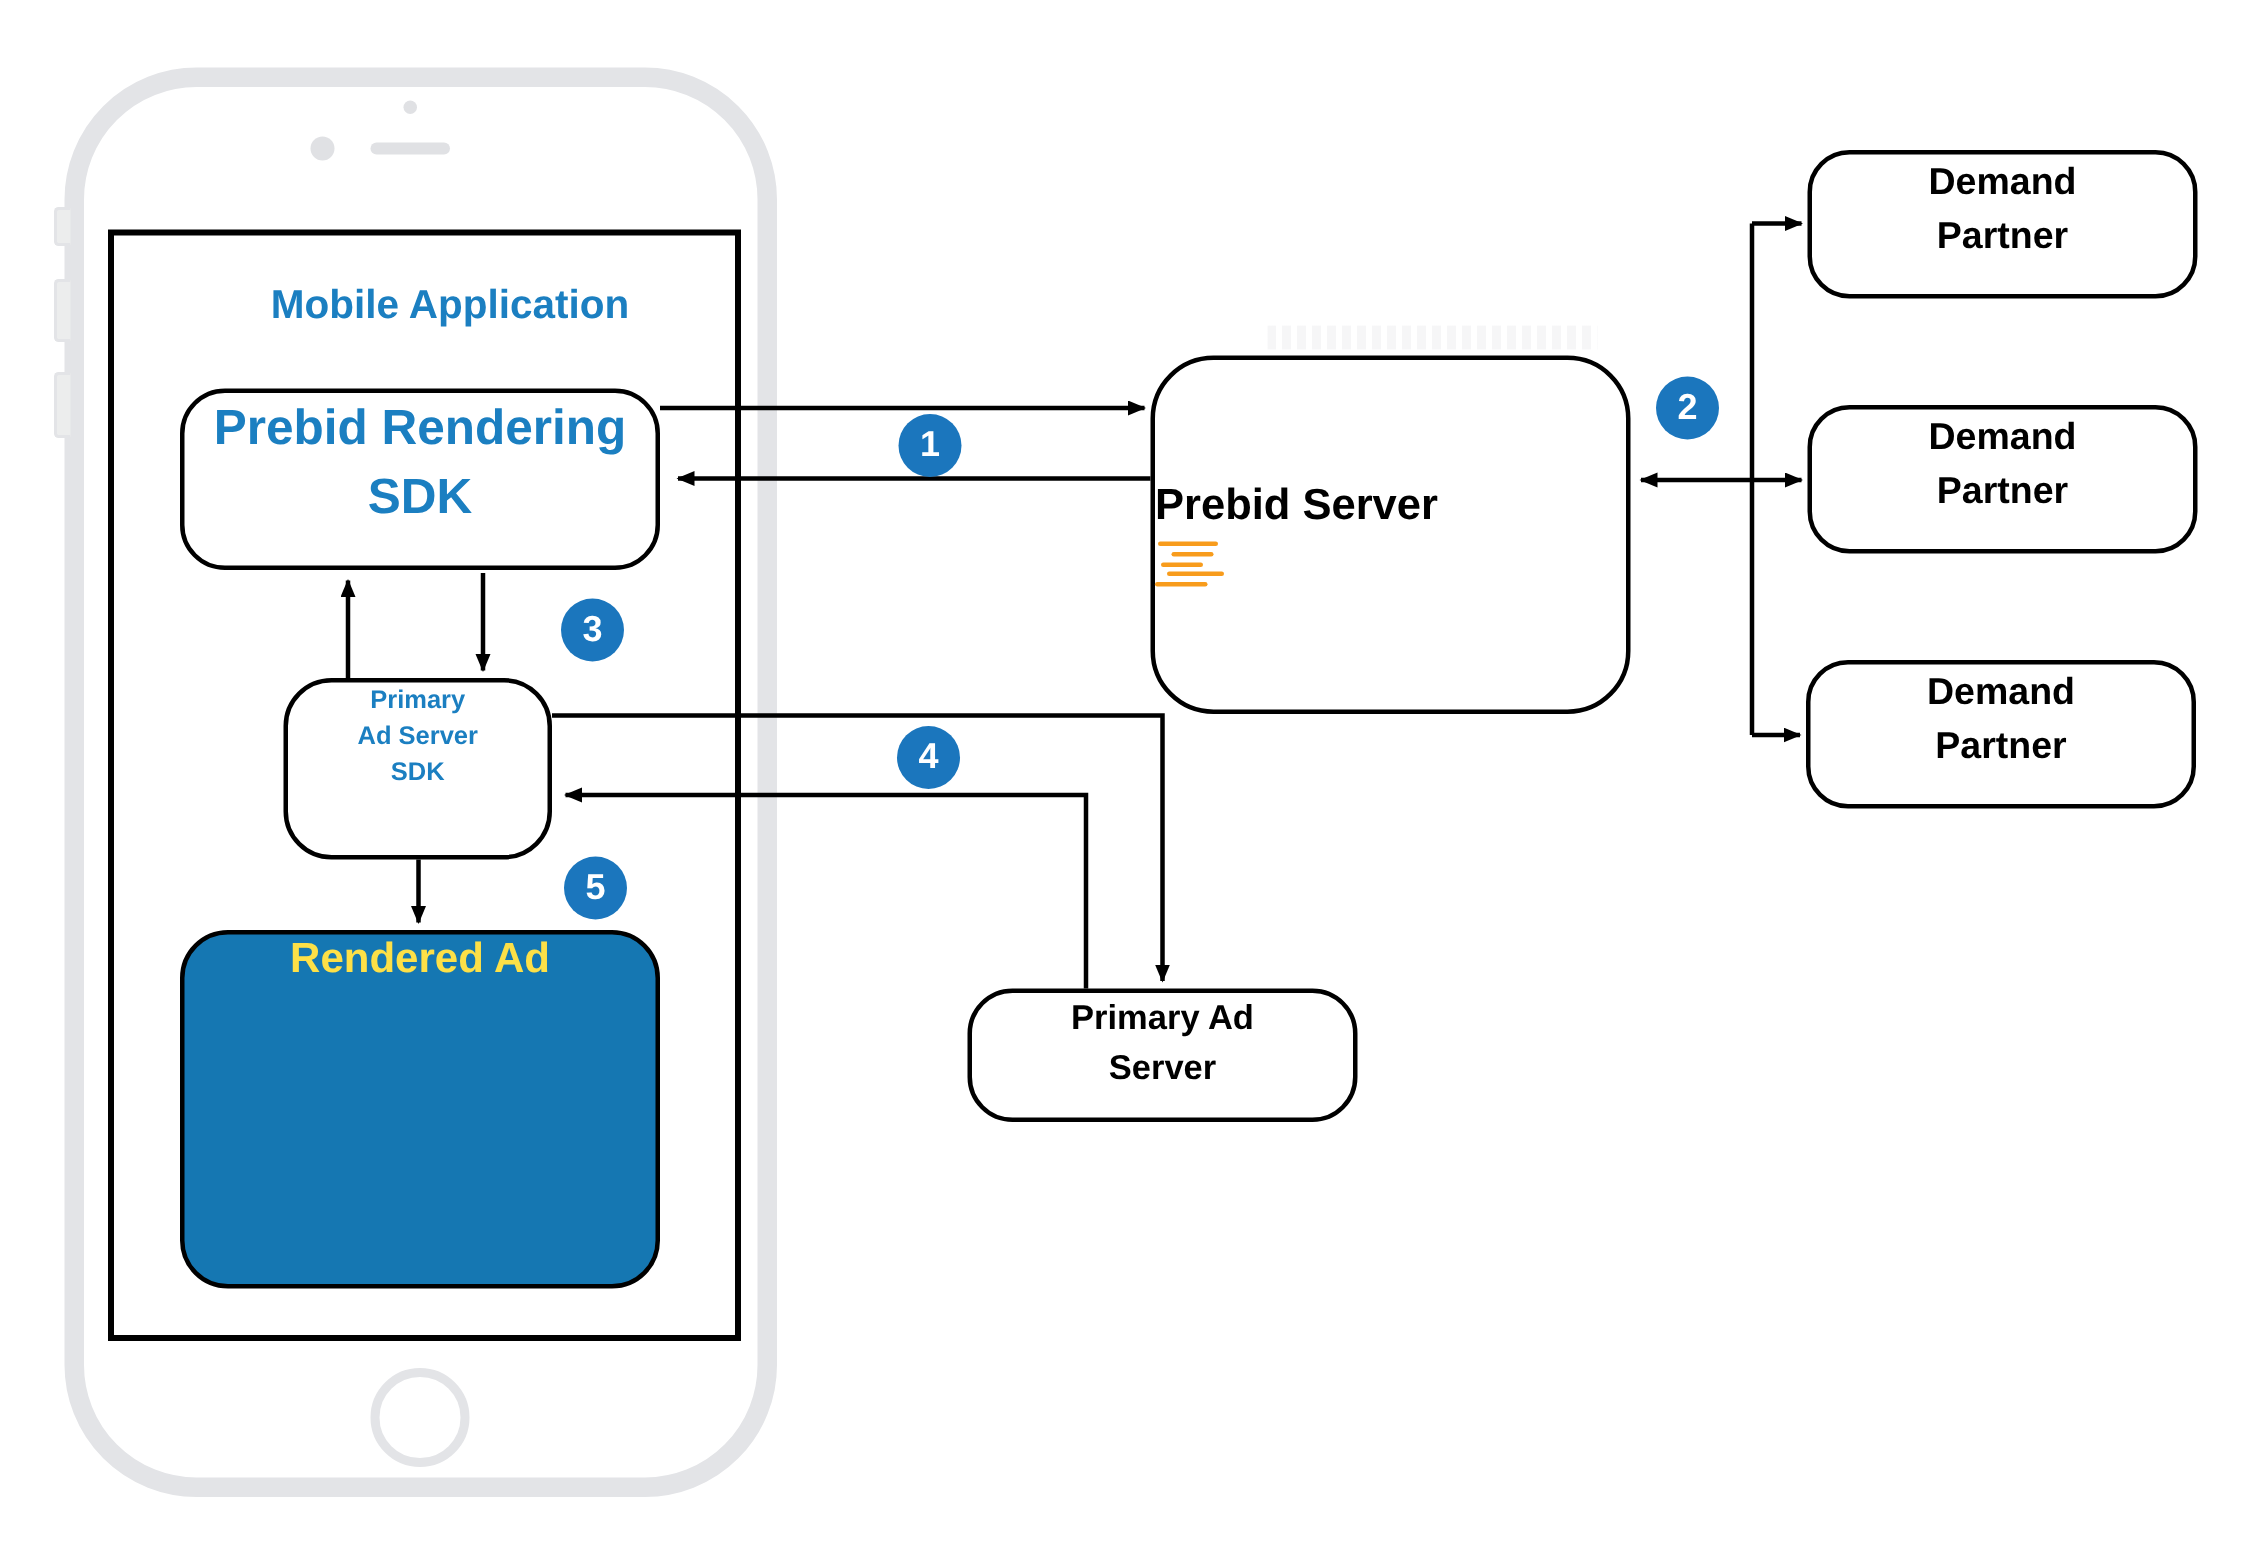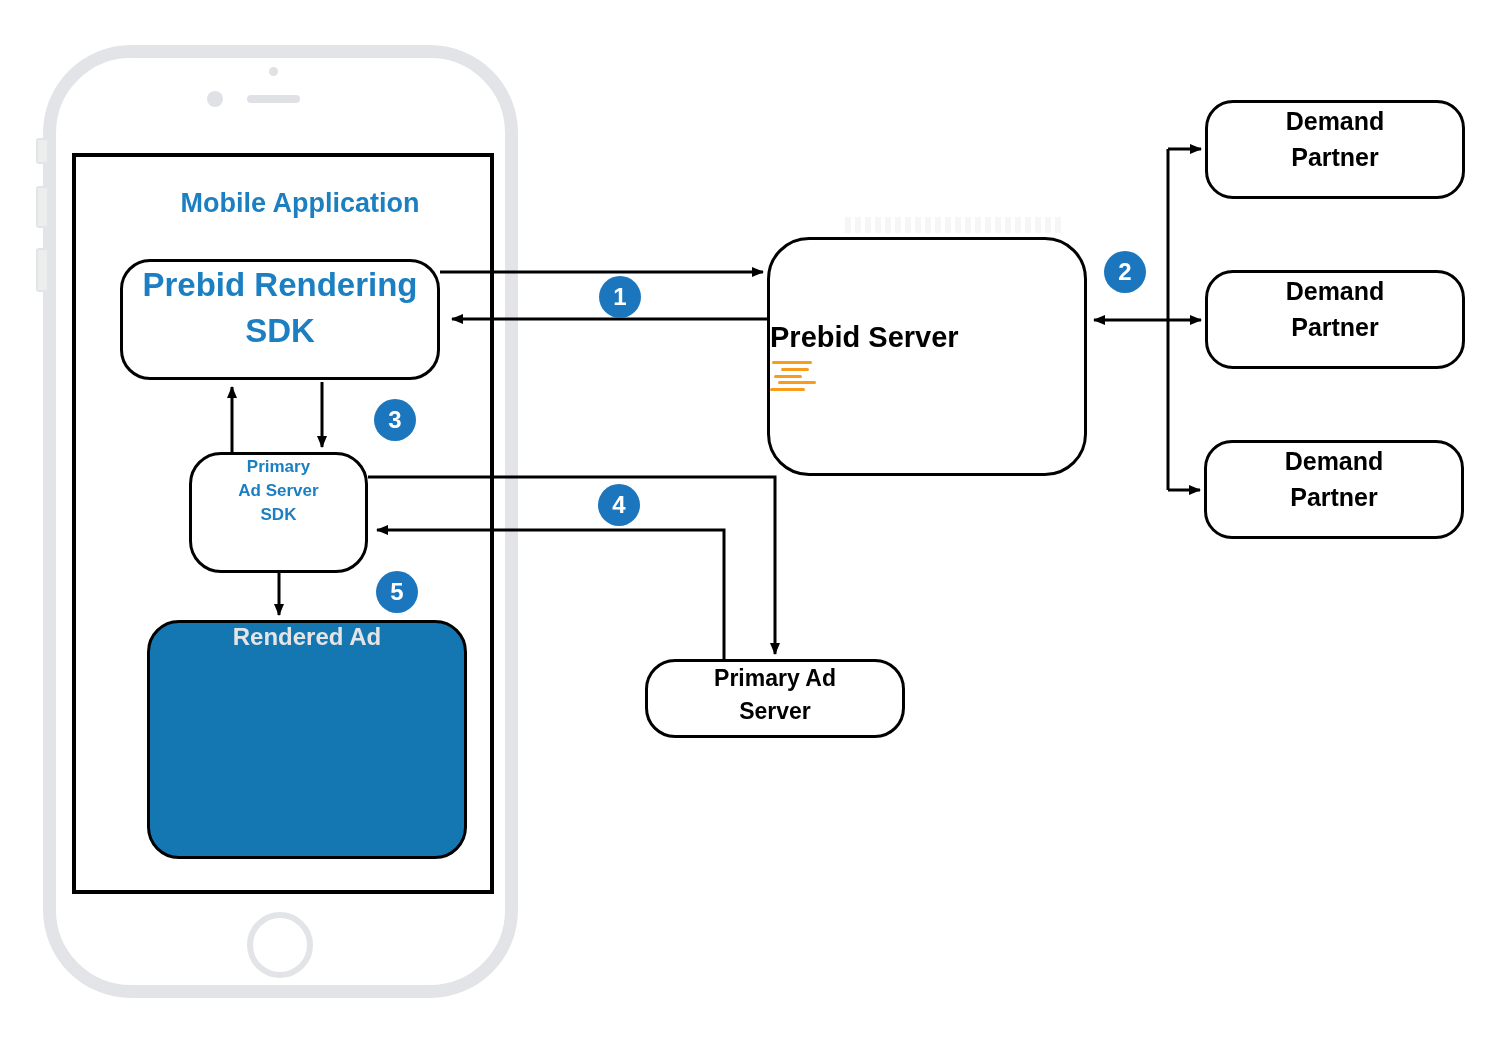--- a/index.html
+++ b/index.html
@@ -37,27 +37,27 @@
   
   .node{
     position:absolute;box-sizing:border-box;border:3px solid #000000;background:#ffffff;
     display:flex;align-items:flex-start;justify-content:center;text-align:center;
     font-weight:bold;white-space:pre-line;
   }
   .blue-label{color:#1b7fc1;}
   .black-label{color:#000000;}
   .n-prebid-sdk{left:120px;top:259px;width:320px;height:121px;border-radius:30px;font-size:33px;line-height:1.4;}
   .n-primary-sdk{left:189px;top:452px;width:179px;height:121px;border-radius:32px;font-size:17px;line-height:1.4;}
-  .n-rendered-ad{left:120px;top:620px;width:320px;height:239px;border-radius:32px;font-size:24px;color:#e5e5e5;background:#1577b2;margin-left:27px;}
+  .n-rendered-ad{left:120px;top:620px;width:320px;height:239px;border-radius:32px;font-size:28px;color:#fde047;background:#1577b2;}
   .n-prebid-server{left:767px;top:199px;width:320px;height:239px;border-radius:42px;font-size:29px;flex-direction:column;gap:6px;margin-top:38px;}
   .n-demand{width:260px;height:99px;border-radius:28px;font-size:25px;line-height:1.45;}
   .n-dp1{left:1205px;top:100px;}
   .n-dp2{left:1205px;top:270px;}
   .n-dp3{left:1204px;top:440px;}
-  .n-primary-server{left:645px;top:659px;width:260px;height:79px;border-radius:30px;font-size:23px;line-height:1.45;}
+  .n-primary-server{left:645px;top:659px;width:260px;height:89px;border-radius:30px;font-size:23px;line-height:1.45;}
   
   .watermark{
     position:absolute;left:845px;top:217px;width:220px;height:16px;
     background:
       repeating-linear-gradient(90deg,#f6f6f7 0 6px,transparent 6px 10px),
       repeating-linear-gradient(0deg,transparent 0 3px,#ffffff 3px 5px);
     opacity:.9;pointer-events:none;
   }
   
   .logo{position:relative;width:60px;height:32px;}

